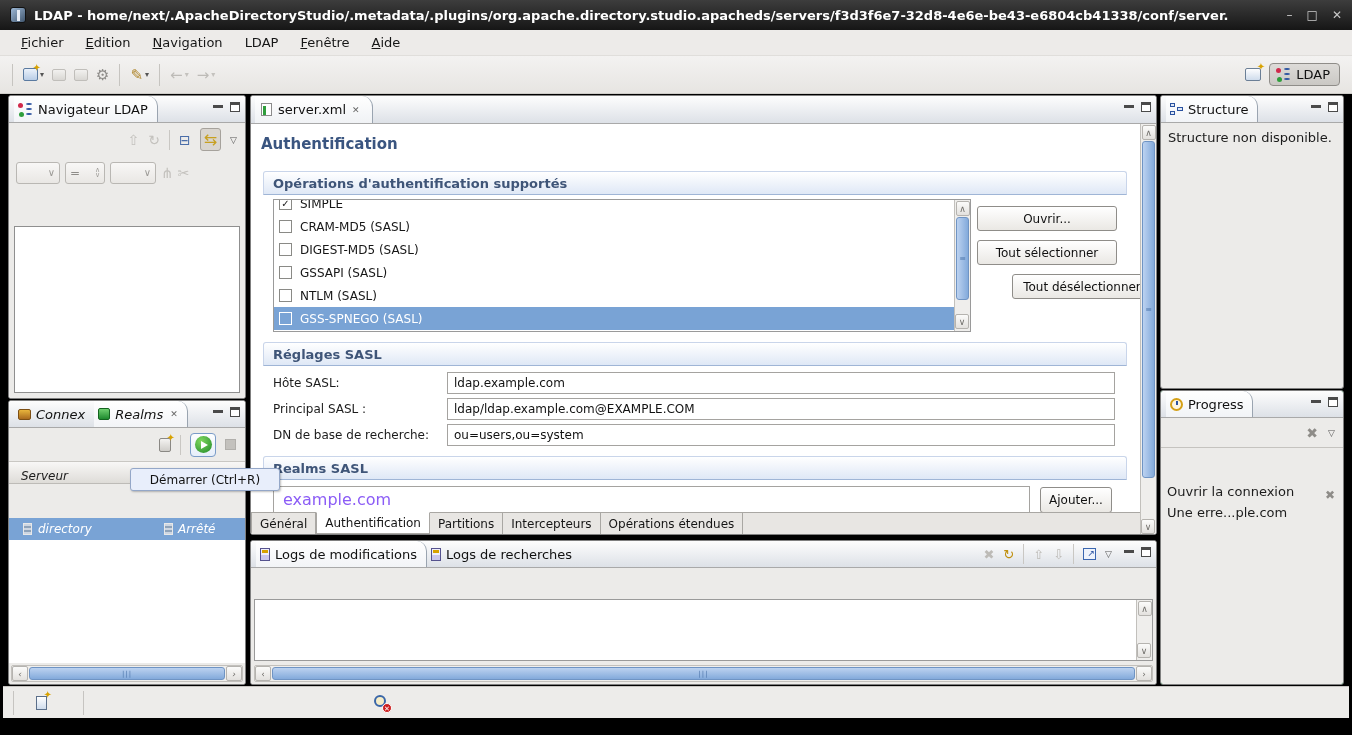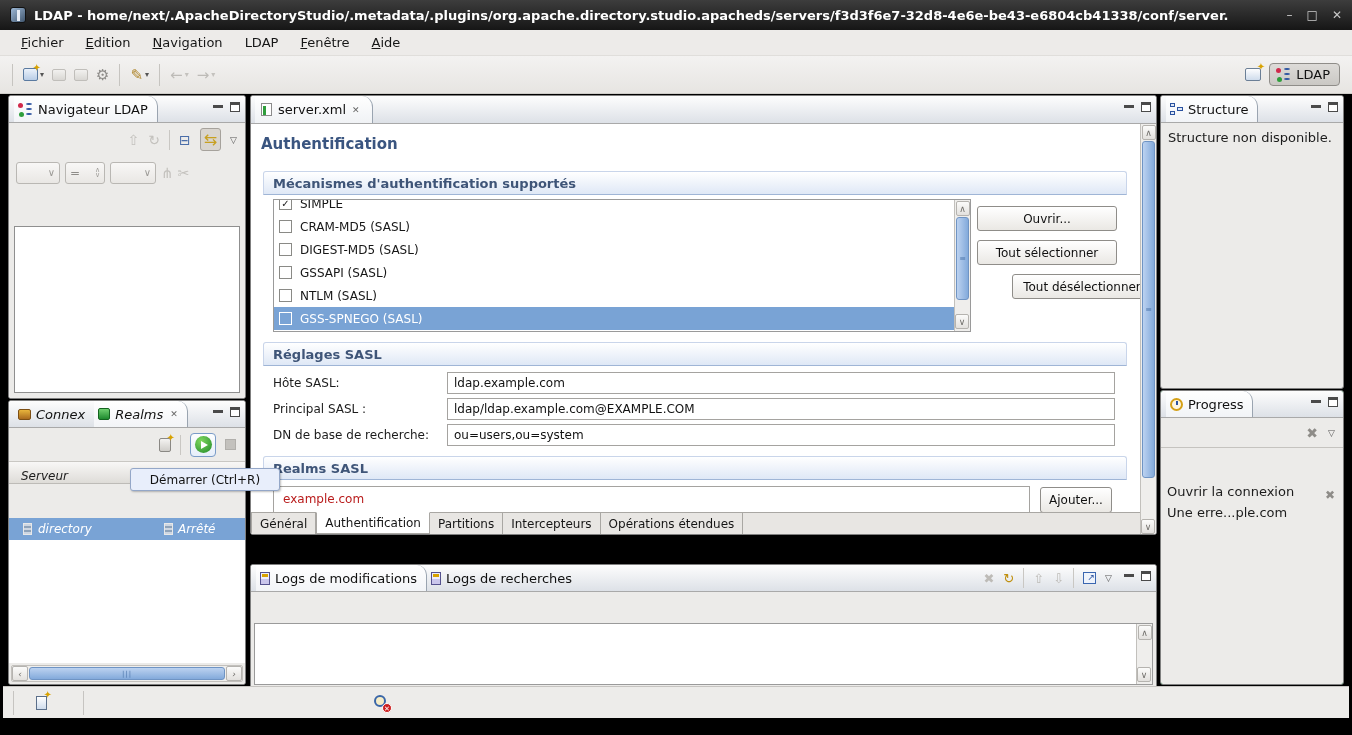--- a/index.html
+++ b/index.html
@@ -118,21 +118,21 @@
   .mech-row { height:23px; display:flex; align-items:center; gap:8px; padding-left:5px; font-size:12px; color:#161616; }
   .mech-row.sel { background:#79a3d5; color:#fff;text-align:right; }
   .cb { width:13px; height:13px; border:1px solid #8a8a86; background:#fff; font-size:10px; line-height:11px; text-align:center; color:#222; flex:0 0 auto; }
   .mech-row.sel .cb { background:transparent; border-color:#fff; color:#fff; }
   .pushbtn { position:absolute; width:140px; height:25px; background:linear-gradient(#ffffff,#eae8e4); border:1px solid #8f8d89;
     border-radius:3px; font-size:12px; color:#111; display:flex; align-items:center; justify-content:center; font-family:inherit; }
   .fld-label { position:absolute; left:22px; font-size:12px; color:#1c1c1c; height:22px; display:flex; align-items:center; }
   .fld-input { position:absolute; left:196px; width:668px; height:22px; border:1px solid #a5a3a0; background:#fff;
     font-size:12px; color:#111; padding:0 6px; font-family:inherit; }
   .realms-box { position:absolute; left:22px; top:362px; width:757px; height:28px; border:1px solid #a5a3a0; background:#fff; }
-  .realms-row { height:24px; display:flex; align-items:center; padding-left:9px; font-size:12px; color:#b91c1c; }
+  .realms-row { height:24px; display:flex; align-items:center; padding-left:9px; font-size:16px; color:#8b5cf6; }
   .page-tabs { position:absolute; left:0; right:16px; top:388px; height:22px; background:#e8e6e3; border-top:1px solid #a9a7a3;
     display:flex; font-size:12px; color:#161616; }
   .ptab { padding:3px 8px; border-right:1px solid #a9a7a3; display:flex; align-items:center; }
   .ptab.sel { background:#fff; border-left:1px solid #a9a7a3; border-bottom:1px solid #a9a7a3; margin-top:-1px; border-top:1px solid #fff; }
   .ptab:first-child { border-left:1px solid #a9a7a3; }
 
   
   .logs-icons { margin-left:auto; display:flex; align-items:center; gap:9px; padding-right:44px; font-size:13px; }
   .exp-ico { width:13px; height:12px; border:1px solid #3a66b0; color:#2a52a0; font-size:9px; display:flex; align-items:flex-start; justify-content:flex-end; line-height:9px; background:#eef3fb; }
   .logs-content { position:absolute; left:3px; right:3px; top:31px; bottom:23px; background:#fff; border:1px solid #9a9a9a; }
@@ -342,21 +342,21 @@
           <span style="font-size:9px;color:#666;">✕</span>
         </div>
         <div class="minmax">
           <span class="ico-min"></span>
           <span class="ico-max"></span>
         </div>
       </div>
       <div class="ed-content">
         <div class="ed-title">Authentification</div>
 
-        <div class="sec-head" style="top:47px;">Mécanismes d'authentification supportés</div>
+        <div class="sec-head" style="top:47px;">Opérations d'authentification supportés</div>
         <div class="mech-list">
           <div class="mech-rows">
             <div class="mech-row">
                 <span class="cb">✓</span>
                 <span>SIMPLE</span>
               </div>
             <div class="mech-row">
                 <span class="cb"></span>
                 <span>CRAM-MD5 (SASL)</span>
               </div>
@@ -410,21 +410,21 @@
         </div>
 
         <div class="scroll-v" style="right:0; top:0; height:412px;">
           <span class="sbtn">∧</span>
           <span class="vthumb" style="top:17px; height:337px;">≡</span>
           <span class="sbtn" style="position:absolute; bottom:1px; left:0;">∨</span>
         </div>
       </div>
     </div>
 
-    <div class="view" style="left:250px; top:446px; width:907px; height:145px;margin-top:24px;">
+    <div class="view" style="left:250px; top:446px; width:907px; height:145px;">
       <div class="viewtabs">
         <div class="vtab active">
           <span class="log-ico"></span>
           <span>Logs de modifications</span>
         </div>
         <div class="vtab">
           <span class="log-ico"></span>
           <span>Logs de recherches</span>
         </div>
         <div class="logs-icons">

